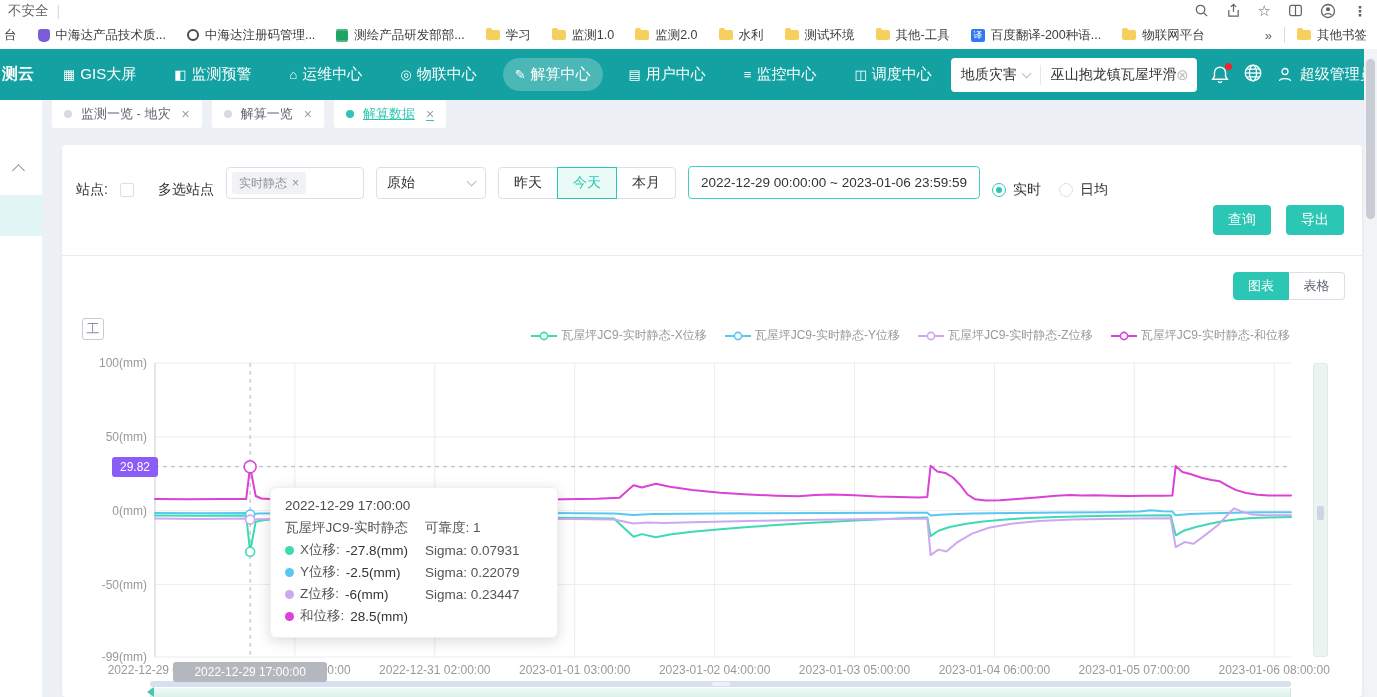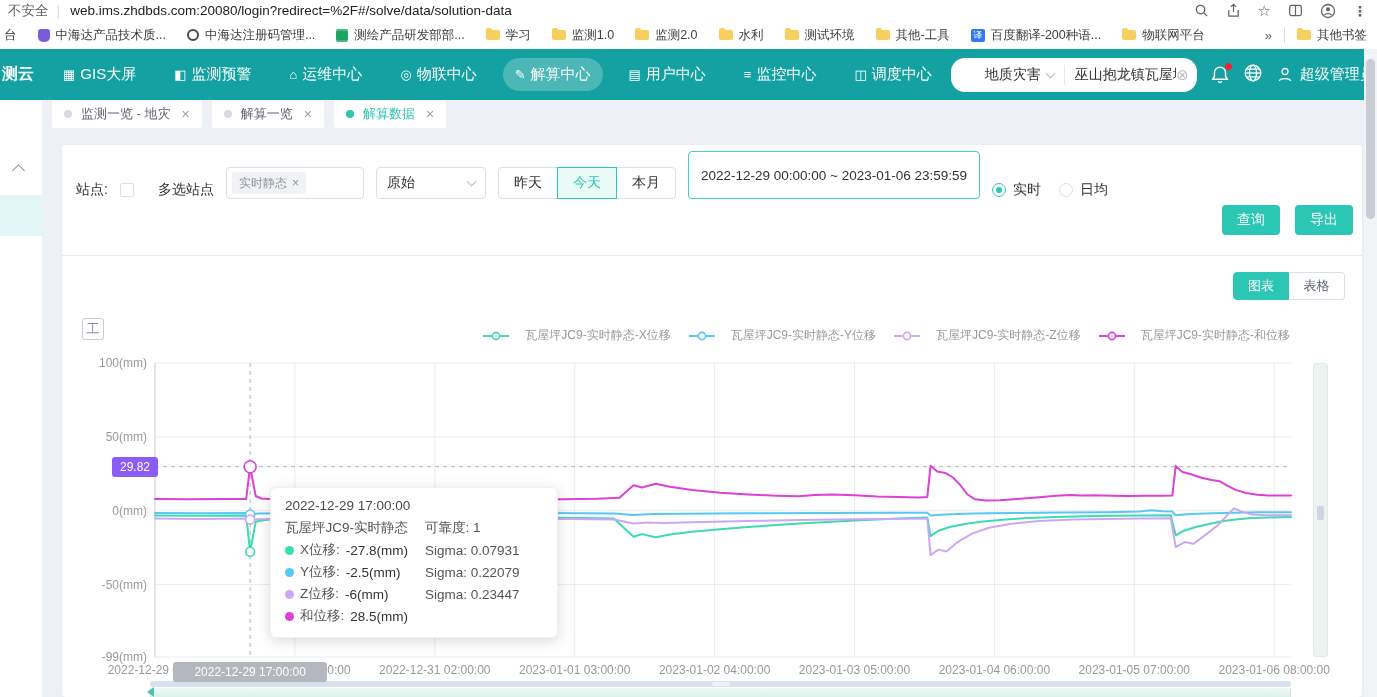--- a/index.html
+++ b/index.html
@@ -31,38 +31,38 @@
 
   
   .navbar{position:absolute;top:49px;left:0;width:1377px;height:51px;background:#13a1a1;
     display:flex;align-items:center;color:#fff;}
   .nav-logo{width:44px;font-size:16px;font-weight:bold;color:#fff;overflow:hidden;white-space:nowrap;padding-left:2px;flex:none;}
   .nav-item{display:flex;align-items:center;gap:5px;margin:0 7px;padding:7px 12px;font-size:15px;
     white-space:nowrap;cursor:pointer;border-radius:17px;}
   .nav-item.active{background:rgba(255,255,255,.24);}
   .nav-glyph{font-size:13px;line-height:1;}
   .nav-right{margin-left:auto;display:flex;align-items:center;gap:13px;padding-right:22px;}
-  .nav-search{background:#fff;border-radius:14px;height:34px;display:flex;align-items:center;color:#333;width:246px;flex:none;padding-left:24px;}
+  .nav-search{background:#fff;border-radius:4px;height:34px;display:flex;align-items:center;color:#333;width:246px;flex:none;}
   .ns-cat{display:flex;align-items:center;gap:6px;padding:0 10px;font-size:14px;white-space:nowrap;}
   .chev-down{width:7px;height:7px;border-right:1.5px solid #b6bcc6;border-bottom:1.5px solid #b6bcc6;
     transform:rotate(45deg);margin-top:-3px;}
   .ns-div{width:1px;height:20px;background:#e4e7ed;}
   .ns-query{flex:1;font-size:14px;padding:0 6px 0 10px;white-space:nowrap;overflow:hidden;}
   .ns-clear{color:#b9bfc7;font-size:15px;padding-right:8px;line-height:1;}
   .bell-wrap{position:relative;display:flex;}
   .bell-dot{position:absolute;top:-2px;right:-2px;width:7px;height:7px;background:#f5222d;border-radius:50%;}
   .nav-user{display:flex;align-items:center;gap:6px;font-size:15px;white-space:nowrap;}
 
   
   .tabbar{position:absolute;top:100px;left:0;width:1377px;height:42px;background:#edf0f4;
     display:flex;align-items:flex-start;gap:10px;padding-left:52px;}
   .tab{background:#fff;border-radius:3px;height:28px;display:flex;align-items:center;gap:9px;
     padding:0 12px;font-size:13px;color:#5f6673;cursor:pointer;}
   .tab .dot{width:8px;height:8px;border-radius:50%;background:#d6dae2;}
-  .tab.active{color:#2cc6b2;}
+  .tab.active{color:#2cc6b2;text-decoration:underline;}
   .tab.active .dot{background:#2cc6b2;}
   .tab .close{color:#98a0ab;font-size:14px;margin-left:2px;}
   .sidebar{position:absolute;top:100px;left:0;width:42px;height:597px;background:#fff;}
   .sb-chevron{position:absolute;top:66px;left:14px;width:9px;height:9px;
     border-left:1.5px solid #8a9099;border-top:1.5px solid #8a9099;transform:rotate(45deg);}
   .sb-active{position:absolute;top:95px;left:0;width:42px;height:41px;background:#e2f6f6;}
 
   
   .card{position:absolute;left:62px;top:145px;width:1300px;height:552px;background:#fff;
     border-radius:4px;box-shadow:0 1px 3px rgba(0,0,0,.06);overflow:hidden;}
@@ -77,43 +77,43 @@
   .tagbox{border:1px solid #dcdfe6;border-radius:4px;height:32px;width:138px;display:flex;align-items:center;padding:0 5px;}
   .tag{background:#f0f2f5;border-radius:3px;height:22px;display:flex;align-items:center;gap:5px;
     padding:0 7px;font-size:12px;color:#909399;white-space:nowrap;}
   .tag .tclose{font-size:12px;color:#909399;}
   .seg-group{display:flex;}
   .seg{height:32px;padding:0 15px;border:1px solid #dcdfe6;background:#fff;font-size:14px;color:#333;
     display:flex;align-items:center;margin-left:-1px;cursor:pointer;white-space:nowrap;}
   .seg:first-child{border-radius:4px 0 0 4px;margin-left:0;}
   .seg:last-child{border-radius:0 4px 4px 0;}
   .seg.active{color:#2bc7b4;border-color:#2bc7b4;background:#e9faf7;z-index:1;}
-  .date-input{height:48px;border:1px solid #43cfc1;border-radius:4px;padding:0 12px;font-size:13.5px;
+  .date-input{height:33px;border:1px solid #43cfc1;border-radius:4px;padding:0 12px;font-size:13.5px;
     color:#333;display:flex;align-items:center;white-space:nowrap;background:#fff;}
   .radios{display:flex;align-items:center;gap:18px;}
   .radio{display:flex;align-items:center;gap:7px;font-size:14px;color:#333;cursor:pointer;white-space:nowrap;}
   .rdo{width:14px;height:14px;border-radius:50%;border:1px solid #dcdfe6;background:#fff;position:relative;}
   .rdo.on{border-color:#2bc7b4;}
   .rdo.on::after{content:"";position:absolute;left:3px;top:3px;width:6px;height:6px;border-radius:50%;background:#2bc7b4;}
-  .action-row{position:absolute;top:60px;right:9px;display:flex;gap:15px;}
+  .action-row{position:absolute;top:60px;right:18px;display:flex;gap:15px;}
   .btn-teal{width:58px;height:30px;background:#2bc7b4;color:#fff;border-radius:4px;font-size:14px;
     display:flex;align-items:center;justify-content:center;cursor:pointer;}
   .hdivider{position:absolute;top:110px;left:0;width:100%;border-top:1px solid #e9ebef;}
   .view-toggle{position:absolute;top:127px;right:17px;display:flex;}
   .vt{width:56px;height:28px;font-size:13px;display:flex;align-items:center;justify-content:center;cursor:pointer;}
   .vt.active{background:#2bc7b4;color:#fff;border:1px solid #2bc7b4;border-radius:4px 0 0 4px;}
   .vt.plain{background:#fff;color:#5f6673;border:1px solid #dcdfe6;border-left:none;border-radius:0 4px 4px 0;}
 
   
   .chart-wrap{position:absolute;top:160px;left:0;width:1300px;height:392px;}
   #chart-svg{position:absolute;left:0;top:0;}
   .toolbox{position:absolute;left:20px;top:13px;width:22px;height:22px;border:1px solid #c6cbd4;
     border-radius:3px;color:#8a9099;font-size:13px;display:flex;align-items:center;justify-content:center;cursor:pointer;}
   .legend{position:absolute;top:22px;right:72px;display:flex;gap:18px;font-size:12px;color:#999;}
-  .lg-item{display:flex;align-items:center;gap:16px;cursor:pointer;white-space:nowrap;}
+  .lg-item{display:flex;align-items:center;gap:4px;cursor:pointer;white-space:nowrap;}
   .tooltip{position:absolute;left:208px;top:182px;width:288px;background:#fff;border:1px solid #f0f0f0;
     border-radius:6px;box-shadow:0 3px 14px rgba(0,0,0,.15);padding:10px 14px;font-size:13.5px;color:#555;z-index:5;}
   .tt-time{color:#4a4a4a;margin-bottom:4px;}
   .tt-cols{display:flex;}
   .tt-col1{flex:1;}
   .tt-col2{width:118px;}
   .tt-row{height:22px;display:flex;align-items:center;gap:6px;white-space:nowrap;}
   .tt-dot{width:9px;height:9px;border-radius:50%;flex:none;}
   .tt-val{color:#333;}
   .ybadge{position:absolute;left:50px;top:152px;width:46px;height:20px;background:#8b5cf6;color:#fff;
@@ -133,21 +133,20 @@
   
   .scrollbar{position:absolute;right:0;top:49px;width:13px;height:648px;background:#f2f3f5;}
   .sc-thumb{position:absolute;left:2px;top:10px;width:9px;height:160px;background:#c8cdd5;border-radius:5px;}
 </style>
 </head>
 <body>
 
 <div class="addressbar">
   <span class="sec-label">不安全</span>
   <span class="addr-sep">|</span>
-  <span>web.ims.zhdbds.com:20080/login?redirect=%2F#/solve/data/solution-data</span>
   <div class="addr-icons">
     <span>
         <svg width="15" height="15" viewBox="0 0 16 16">
           <circle cx="7" cy="7" r="4.5" fill="none" stroke="#5f6368" stroke-width="1.4"></circle>
           <line x1="10.5" y1="10.5" x2="14" y2="14" stroke="#5f6368" stroke-width="1.4"></line>
         </svg>
       </span>
     <span>
         <svg width="15" height="15" viewBox="0 0 16 16" fill="none" stroke="#5f6368" stroke-width="1.3">
           <path d="M8 9.5 V1.8"></path>

